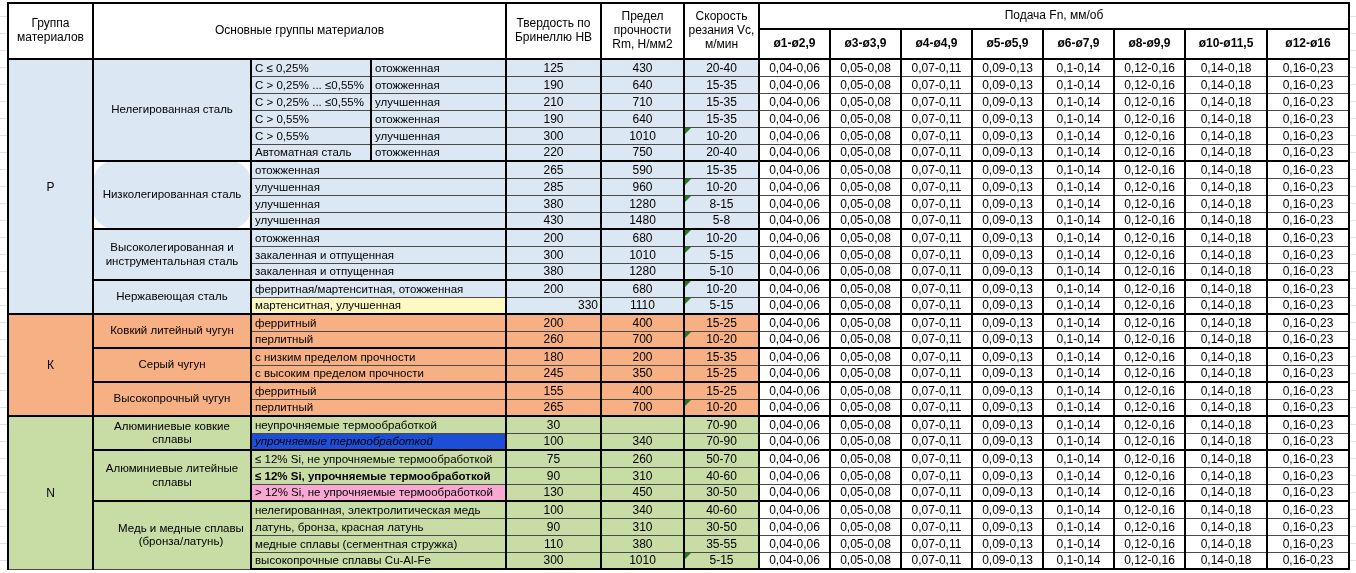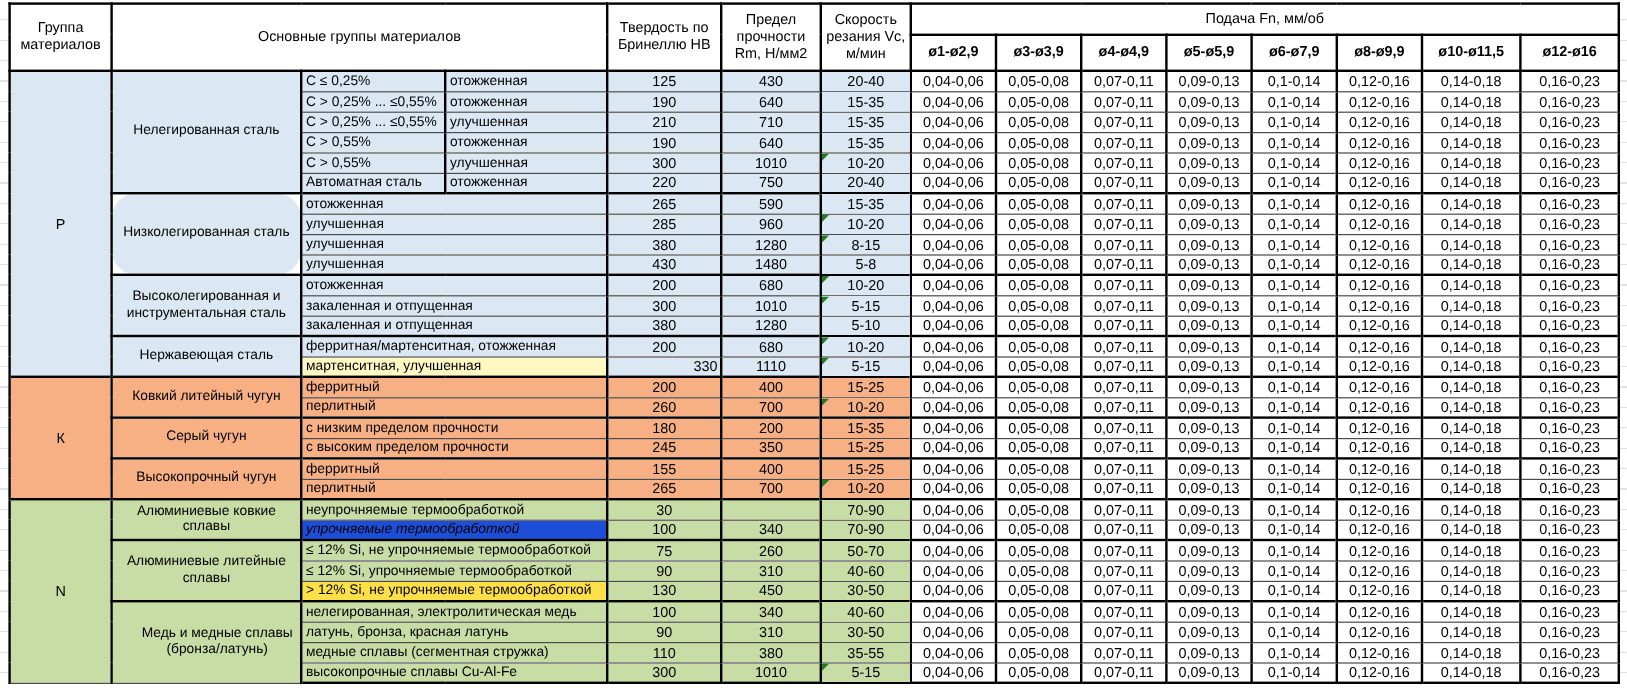--- a/index.html
+++ b/index.html
@@ -421,35 +421,35 @@
           <td class="feed" style="background-color: rgb(255, 255, 255);">0,04-0,06</td>
           <td class="feed" style="background-color: rgb(255, 255, 255);">0,05-0,08</td>
           <td class="feed" style="background-color: rgb(255, 255, 255);">0,07-0,11</td>
           <td class="feed" style="background-color: rgb(255, 255, 255);">0,09-0,13</td>
           <td class="feed" style="background-color: rgb(255, 255, 255);">0,1-0,14</td>
           <td class="feed" style="background-color: rgb(255, 255, 255);">0,12-0,16</td>
           <td class="feed" style="background-color: rgb(255, 255, 255);">0,14-0,18</td>
           <td class="feed" style="background-color: rgb(255, 255, 255);">0,16-0,23</td>
         </tr>
         <tr>
-          <td class="detail" colspan="2" style="background-color: rgb(200, 220, 166);">≤ 12% Si, упрочняемые термообработкой</td>
+          <td class="detail" colspan="2" style="background-color: rgb(200, 220, 166); font-weight: bold;">≤ 12% Si, упрочняемые термообработкой</td>
           <td class="num" style="background-color: rgb(200, 220, 166);">90</td>
           <td class="num" style="background-color: rgb(200, 220, 166);">310</td>
           <td class="num vc" style="background-color: rgb(200, 220, 166);">40-60</td>
           <td class="feed" style="background-color: rgb(255, 255, 255);">0,04-0,06</td>
           <td class="feed" style="background-color: rgb(255, 255, 255);">0,05-0,08</td>
           <td class="feed" style="background-color: rgb(255, 255, 255);">0,07-0,11</td>
           <td class="feed" style="background-color: rgb(255, 255, 255);">0,09-0,13</td>
           <td class="feed" style="background-color: rgb(255, 255, 255);">0,1-0,14</td>
           <td class="feed" style="background-color: rgb(255, 255, 255);">0,12-0,16</td>
           <td class="feed" style="background-color: rgb(255, 255, 255);">0,14-0,18</td>
           <td class="feed" style="background-color: rgb(255, 255, 255);">0,16-0,23</td>
         </tr>
         <tr>
-          <td class="detail" colspan="2" style="background-color: #fde047; margin-left: 36px;">&gt; 12% Si, не упрочняемые термообработкой</td>
+          <td class="detail" colspan="2" style="background-color: #f9a8d4; margin-left: 36px;">&gt; 12% Si, не упрочняемые термообработкой</td>
           <td class="num" style="background-color: rgb(200, 220, 166);">130</td>
           <td class="num" style="background-color: rgb(200, 220, 166);">450</td>
           <td class="num vc" style="background-color: rgb(200, 220, 166);">30-50</td>
           <td class="feed" style="background-color: rgb(255, 255, 255);">0,04-0,06</td>
           <td class="feed" style="background-color: rgb(255, 255, 255);">0,05-0,08</td>
           <td class="feed" style="background-color: rgb(255, 255, 255);">0,07-0,11</td>
           <td class="feed" style="background-color: rgb(255, 255, 255);">0,09-0,13</td>
           <td class="feed" style="background-color: rgb(255, 255, 255);">0,1-0,14</td>
           <td class="feed" style="background-color: rgb(255, 255, 255);">0,12-0,16</td>
           <td class="feed" style="background-color: rgb(255, 255, 255);">0,14-0,18</td>

